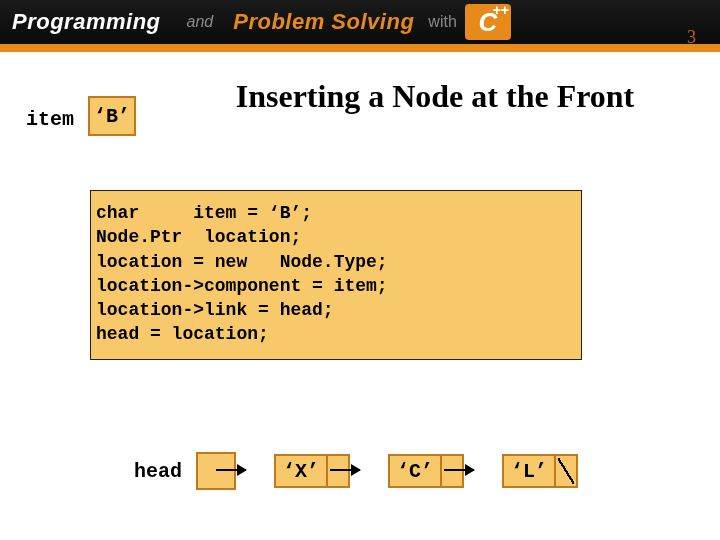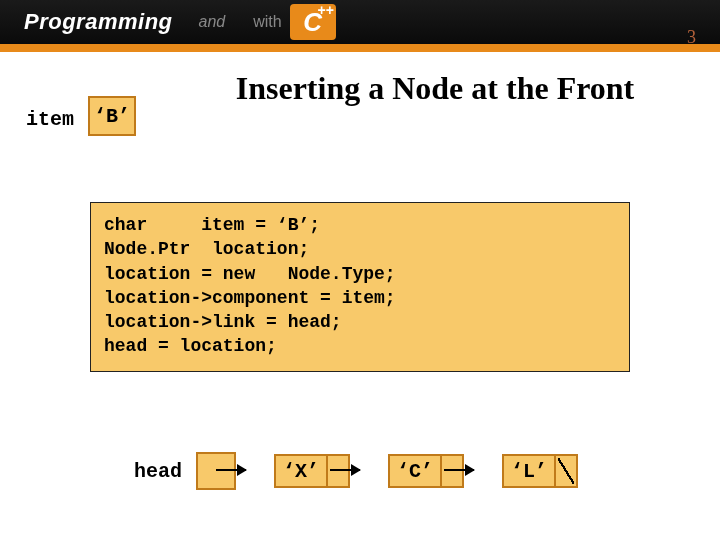--- a/index.html
+++ b/index.html
@@ -11,21 +11,21 @@
     font-family: Arial, Helvetica, sans-serif;
     position: relative;
     overflow: hidden;
   }
   .header-bar {
     width: 100%;
     height: 44px;
     background: linear-gradient(to bottom, #1a1a1a 0%, #0a0a0a 100%);
     display: flex;
     align-items: center;
-    padding: 0 24px;
+    padding: 0 12px;
     box-sizing: border-box;
     position: relative;
   }
   .hdr-word {
     font-weight: 900;
     font-style: italic;
     letter-spacing: 0.5px;
     margin-right: 6px;
   }
   .hdr-white { color: #ffffff; font-size: 22px; }
@@ -57,21 +57,21 @@
     padding: 10px 0 0 0;
   }
   .title-block {
     position: absolute;
     top: 10px;
     left: 170px;
     width: 530px;
     text-align: center;
   }
   .title-block h1 {
-    margin: 8px;
+    margin: 16px;
     font-family: Georgia, "Times New Roman", serif;
     font-weight: bold;
     font-size: 32px;
     line-height: 1.15;
     color: #000;
   }
   .item-label {
     position: absolute;
     top: 56px;
     left: 26px;
@@ -91,26 +91,26 @@
     display: flex;
     align-items: center;
     justify-content: center;
     font-family: "Courier New", monospace;
     font-weight: bold;
     font-size: 20px;
     color: #000;
   }
   .code-box {
     position: absolute;
-    top: 150px;
+    top: 138px;
     left: 90px;
-    width: 540px;
+    width: 492px;
     border: 1.5px solid #222;
     background: #f8c96a;
-    padding: 10px 14px 12px 13px;
+    padding: 10px 14px 12px 5px;
     box-sizing: border-box;
   }
   .code-box pre {
     margin: 0;
     font-family: "Courier New", monospace;
     font-weight: bold;
     font-size: 18px;
     line-height: 1.35;
     color: #000;
     white-space: pre;
@@ -189,20 +189,21 @@
     font-size: 18px;
     font-family: Georgia, serif;
   }
 </style>
 </head>
 <body>
 
 <div class="header-bar">
   <span class="hdr-word hdr-white">Programming</span>
   <span class="hdr-and">and</span>
+  <span class="hdr-word hdr-orange">Problem Solving</span>
   <span class="hdr-with">with</span>
   <div class="c-badge">
     <span>C</span>
     <span class="pp">++</span>
   </div>
 </div>
 <div class="orange-strip"></div>
 
 <div class="content">
 

